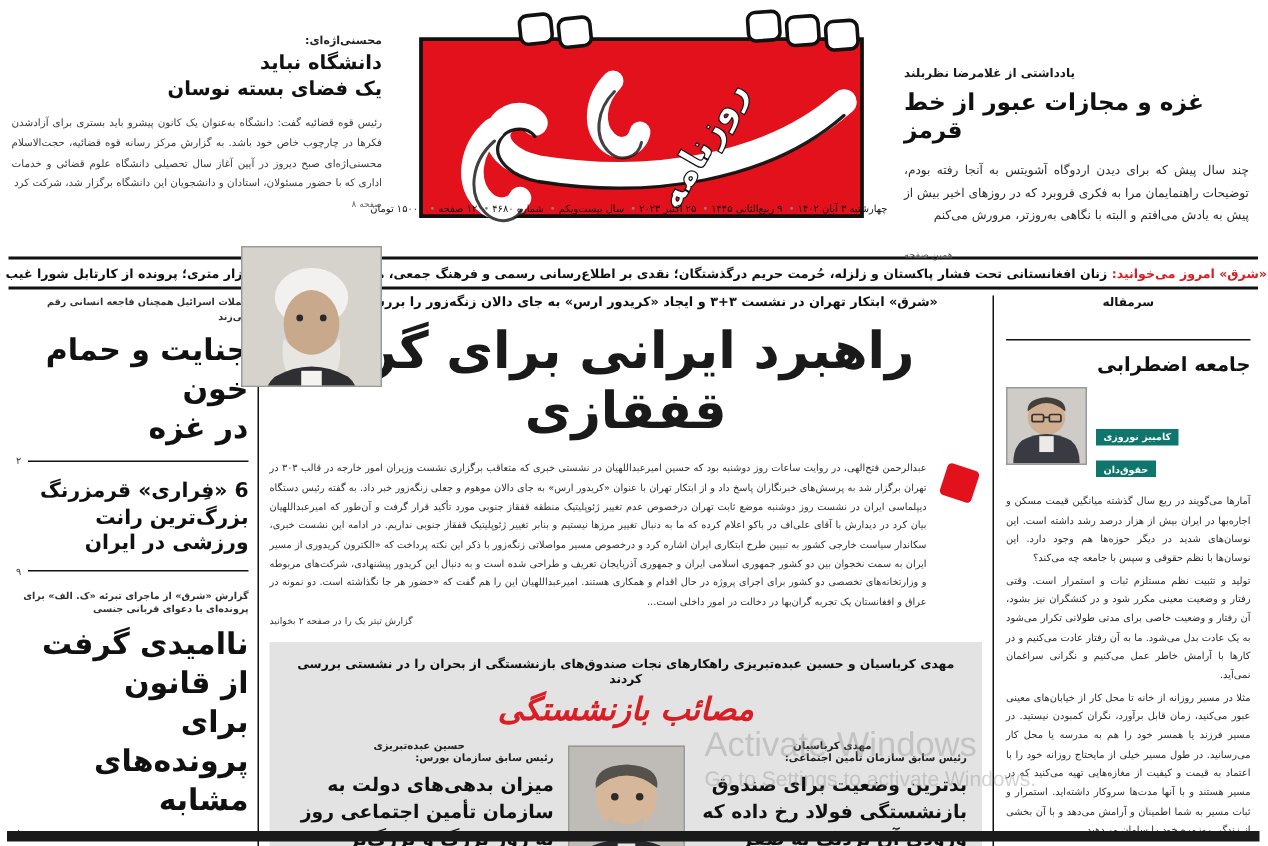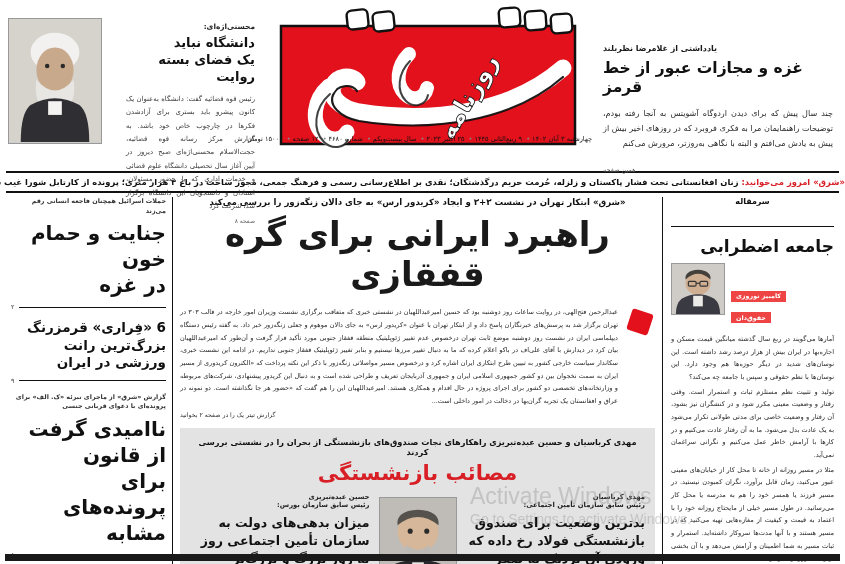--- a/index.html
+++ b/index.html
@@ -79,20 +79,21 @@
     white-space: nowrap;
   }
   .dateline span { margin: 0 1px; }
   .dateline .sep { color: #888; }
 
   
   .hdr-left {
     width: 263px;
     padding: 18px 8px 0 8px;
     display: flex;
+    flex-direction: column;
     gap: 24px;
     direction: rtl;
   }
   .hdr-left .photo {
     width: 94px; height: 126px;
     flex: 0 0 94px;
     border: 1px solid #999;
     overflow: hidden;
     position: relative;
     background: #cfcfcf;
@@ -142,21 +143,21 @@
     font-size: 8px;
     font-weight: bold;
     letter-spacing: 2px;
     color: #111;
     text-align: center;
     border-bottom: 1.5px solid #111;
     padding-bottom: 20px;
     margin-bottom: 9px;
   }
   .edit-title {
-    font-size: 17px;
+    font-size: 13px;
     font-weight: bold;
     color: #111;
     text-align: right;
     margin-bottom: 7px;
   }
   .edit-author-row {
     display: flex; flex-direction: row; gap: 6px;
     align-items: flex-start;
     margin-bottom: 7px;
   }
@@ -164,21 +165,21 @@
     width: 54px; height: 52px;
     border: 1px solid #999;
     background: #c8c8c8;
     overflow: hidden; position: relative;
     flex: 0 0 54px;
   }
   .edit-author-meta { flex: 1 1 auto; text-align: left; padding-top: 20px;}
   .edit-author-meta .nm,
   .edit-author-meta .rl {
     display: inline-block;
-    background: #ef4444;
+    background: #0f766e;
     color: #fff;
     font-size: 6.4px;
     font-weight: bold;
     padding: 1.5px 5px;
     margin-bottom: 3px;
   }
   .edit-body {
     font-size: 6.6px;
     line-height: 1.92;
     color: #2b2b2b;
@@ -248,26 +249,27 @@
     color: #111;
     text-align: center;
     margin-bottom: 4px;
   }
   .pkg-title {
     font-size: 21px;
     font-weight: bold;
     color: #d81f26;
     text-align: center;
     margin-bottom: 8px;
+    font-style: italic;
   }
   .pkg-cols {
     display: flex; flex-direction: row; gap: 9px; align-items: flex-start;
   }
   .pkg-col { flex: 1 1 0; text-align: right; }
-  .pkg-col .nm { font-size: 6.8px; font-weight: bold; color: #222; }
+  .pkg-col .nm { font-size: 6.8px; font-weight: bold; color: #222; text-align: center; }
   .pkg-col .rl { font-size: 6.8px; font-weight: bold; color: #222; margin-bottom: 5px;}
   .pkg-col .hl {
     font-size: 12.5px; font-weight: bold; color: #111; line-height: 1.45;
   }
   .pkg-photo {
     flex: 0 0 78px;
     width: 78px; height: 98px;
     border: 1px solid #999;
     background: #bdbdbd;
     overflow: hidden; position: relative;
@@ -370,21 +372,21 @@
         <span>۱۲ صفحه</span><span class="sep">•</span>
         <span>۱۵۰۰۰ تومان</span>
       </div>
     </div>
 
     <div class="hdr-left">
       <div class="txt">
         <div class="k">محسنی‌اژه‌ای:</div>
         <div class="t">
           <div>دانشگاه نباید</div>
-          <div>یک فضای بسته روایت</div>
+          <div>یک فضای بسته نوسان</div>
         </div>
         <div class="b">رئیس قوه قضائیه گفت: دانشگاه به‌عنوان یک کانون پیشرو باید بستری برای آزادشدن فکرها در چارچوب خاص خود باشد. به گزارش مرکز رسانه قوه قضائیه، حجت‌الاسلام محسنی‌اژه‌ای صبح دیروز در آیین آغاز سال تحصیلی دانشگاه علوم قضائی و خدمات اداری که با حضور مسئولان، استادان و دانشجویان این دانشگاه برگزار شد، شرکت کرد</div>
         <div class="p">صفحه ۸</div>
       </div>
       <div class="photo">
         <svg class="face" viewBox="0 0 94 126" preserveAspectRatio="none">
           <rect width="94" height="126" fill="#d6d2cc"></rect>
           <ellipse cx="47" cy="34" rx="25" ry="20" fill="#f2f1ef"></ellipse>
           <ellipse cx="47" cy="52" rx="19" ry="23" fill="#c9a98c"></ellipse>
           <path d="M28 62 q19 22 38 0 q3 22 -8 30 q-11 6 -22 0 q-11 -8 -8 -30z" fill="#e8e6e2"></path>

